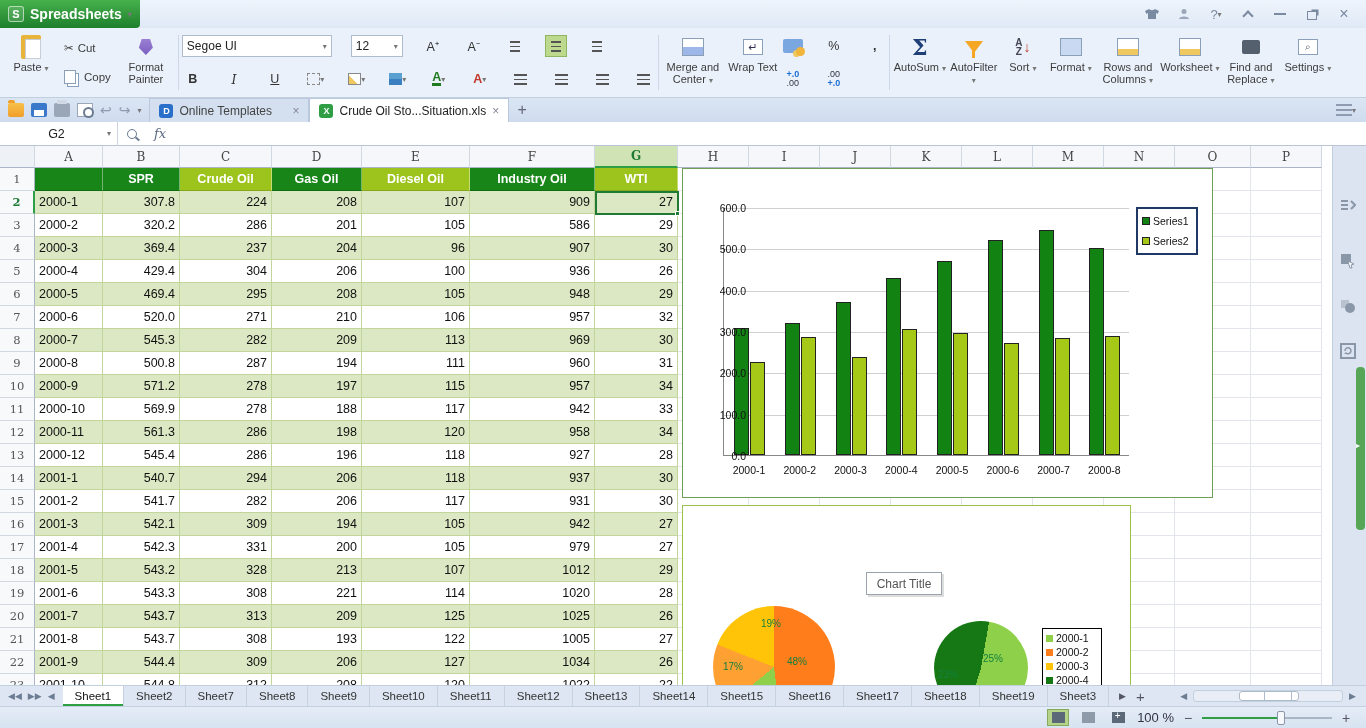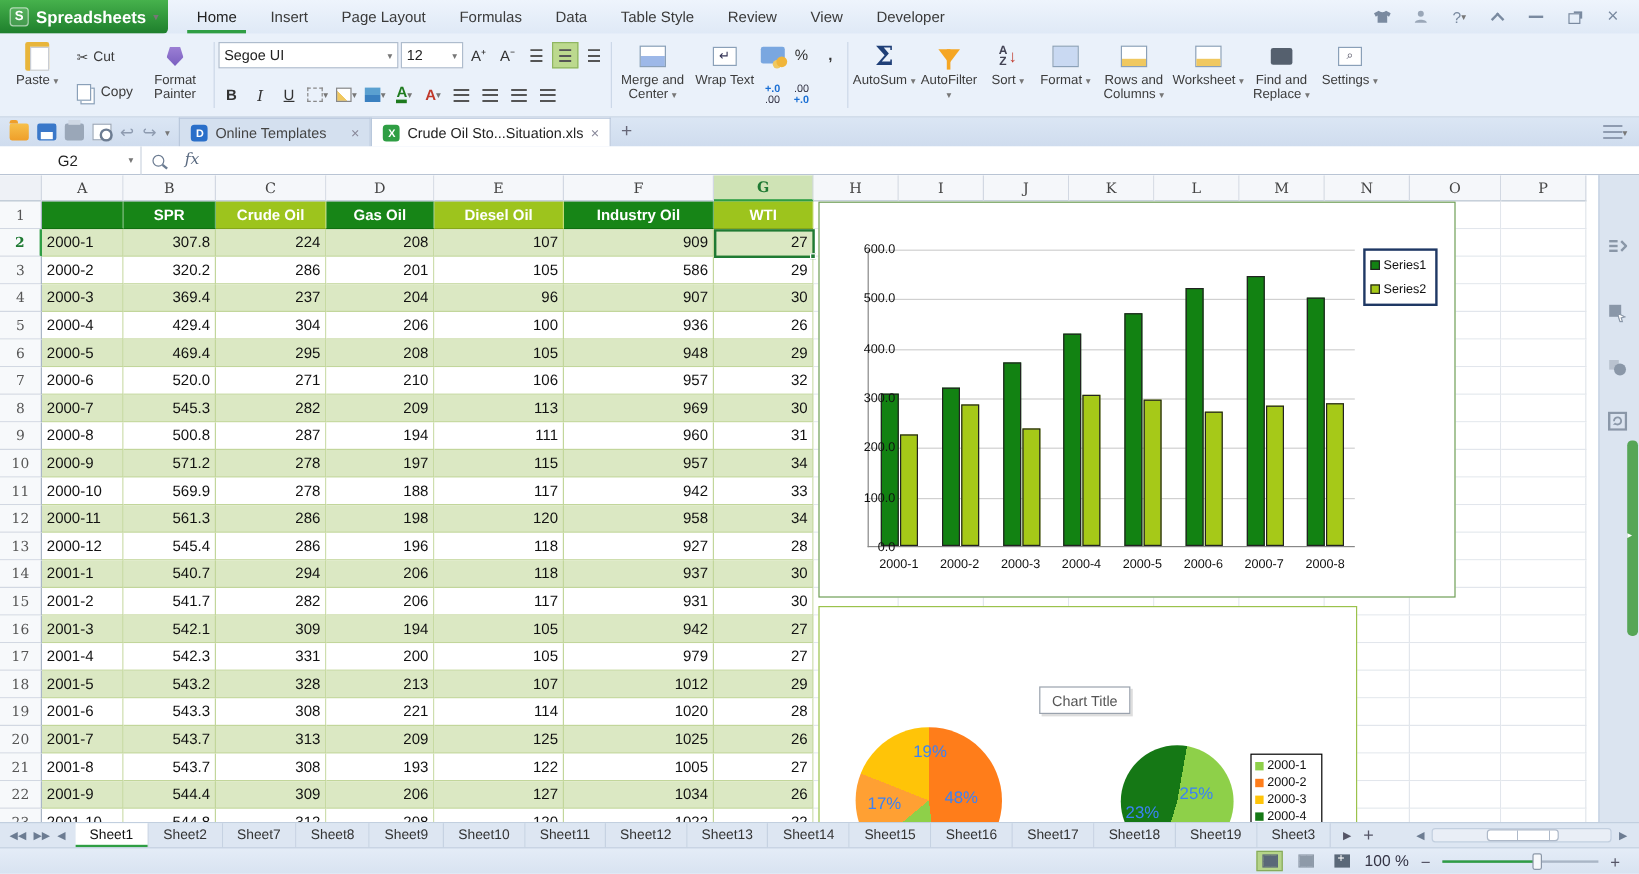--- a/index.html
+++ b/index.html
@@ -37,21 +37,21 @@
   .vsep { width:1px; background:#ccd8e8; margin:4px 3px; }
   .bigbtn { width:54px; display:flex; flex-direction:column; align-items:center;
     justify-content:flex-start; padding-top:4px; gap:2px; font-size:11px;
     color:#3c3c3c; text-align:center; line-height:12px; }
   .bigbtn .bicon { width:26px; height:24px; display:flex; align-items:center; justify-content:center; }
   .caret { font-size:8px; color:#777; }
   .stack2 { display:flex; flex-direction:column; justify-content:space-around; padding:2px 0; }
   .smallbtn { height:22px; display:flex; align-items:center; gap:4px; padding:0 6px;
     font-size:11.5px; color:#3c3c3c; }
   .fontrows { display:flex; flex-direction:column; justify-content:space-between; padding:3px 0; }
-  .frow { display:flex; align-items:center; gap:2px; height:24px; }
+  .frow { display:flex; align-items:center; gap:19px; height:24px; }
   .combo { background:#fff; border:1px solid #aebccd; height:22px; display:flex;
     align-items:center; padding:0 4px; font-size:12px; color:#222; }
   .combo .caret { margin-left:auto; }
   .sq { width:22px; height:22px; border:1px solid transparent; display:flex;
     align-items:center; justify-content:center; font-size:12.5px; color:#333; }
   .sq.green { background:#bcd98e; border-color:#8fb661; }
   .lines { width:13px; height:11px; background:
     repeating-linear-gradient(#555 0 1.6px, transparent 1.6px 4.7px); }
   .lines.short { width:10px; }
   
@@ -177,21 +177,21 @@
 
   
   #chart2 { position:absolute; left:682px; top:359px; width:449px; height:326px;
     background:#fff; border:1px solid #9bc24b; z-index:3; }
   #c2title { position:absolute; left:0; top:16px; width:100%; text-align:center;
     font-size:25px; font-weight:bold; color:#000; letter-spacing:0.5px;}
   #charttitlebox { position:absolute; left:183px; top:66px; width:76px; height:23px;
     background:#fff; border:1px solid #9aa2ad; box-shadow:2px 2px 0 #00000022;
     display:flex; align-items:center; justify-content:center; font-size:12px; color:#555; }
   .pie { position:absolute; border-radius:50%; }
-  .plabel { position:absolute; color:#3b82f6; font-size:14px; z-index:4; }
+  .plabel { position:absolute; color:#15803d; font-size:10px; z-index:4; }
   #legend2 { position:absolute; left:359px; top:122px; width:60px; border:1px solid #000;
     background:#fff; padding:3px 3px; display:flex; flex-direction:column; gap:2px; }
   .litem2 { display:flex; align-items:center; gap:3px; font-size:10.5px; color:#111; }
   .swatch2 { width:7px; height:7px; }
 
   
   #rightbar { position:absolute; left:1332px; top:146px; width:34px; height:539px;
     background:#dbe4f0; border-left:1px solid #c2cfdf; }
   .sideicon { position:absolute; left:5px; width:20px; height:20px; display:flex;
     align-items:center; justify-content:center; }
@@ -239,31 +239,20 @@
 </style>
 </head>
 <body>
 
 <div id="titlebar">
   <div id="appbtn">
     <span id="applogo">S</span>
     <span>Spreadsheets</span>
     <span class="caret">▾</span>
   </div>
-  <div class="menus" id="menus">
-      <div class="menu active">Home</div>
-      <div class="menu">Insert</div>
-      <div class="menu">Page Layout</div>
-      <div class="menu">Formulas</div>
-      <div class="menu">Data</div>
-      <div class="menu">Table Style</div>
-      <div class="menu">Review</div>
-      <div class="menu">View</div>
-      <div class="menu">Developer</div>
-    </div>
   <div id="wincontrols">
     <span class="winbtn">
       <svg width="14" height="12" viewBox="0 0 14 12">
           <path d="M4 1 L0 3 L1.5 6 L3 5 L3 11 L11 11 L11 5 L12.5 6 L14 3 L10 1 C9 2.5 5 2.5 4 1 Z" fill="#7a8aa0"></path>
         </svg>
     </span>
     <span class="winbtn">
       <svg width="12" height="12" viewBox="0 0 12 12">
           <circle cx="6" cy="3.5" r="2.5" fill="#9aa7b8"></circle>
           <path d="M1 11 C1 7.5 11 7.5 11 11 Z" fill="#9aa7b8"></path>

